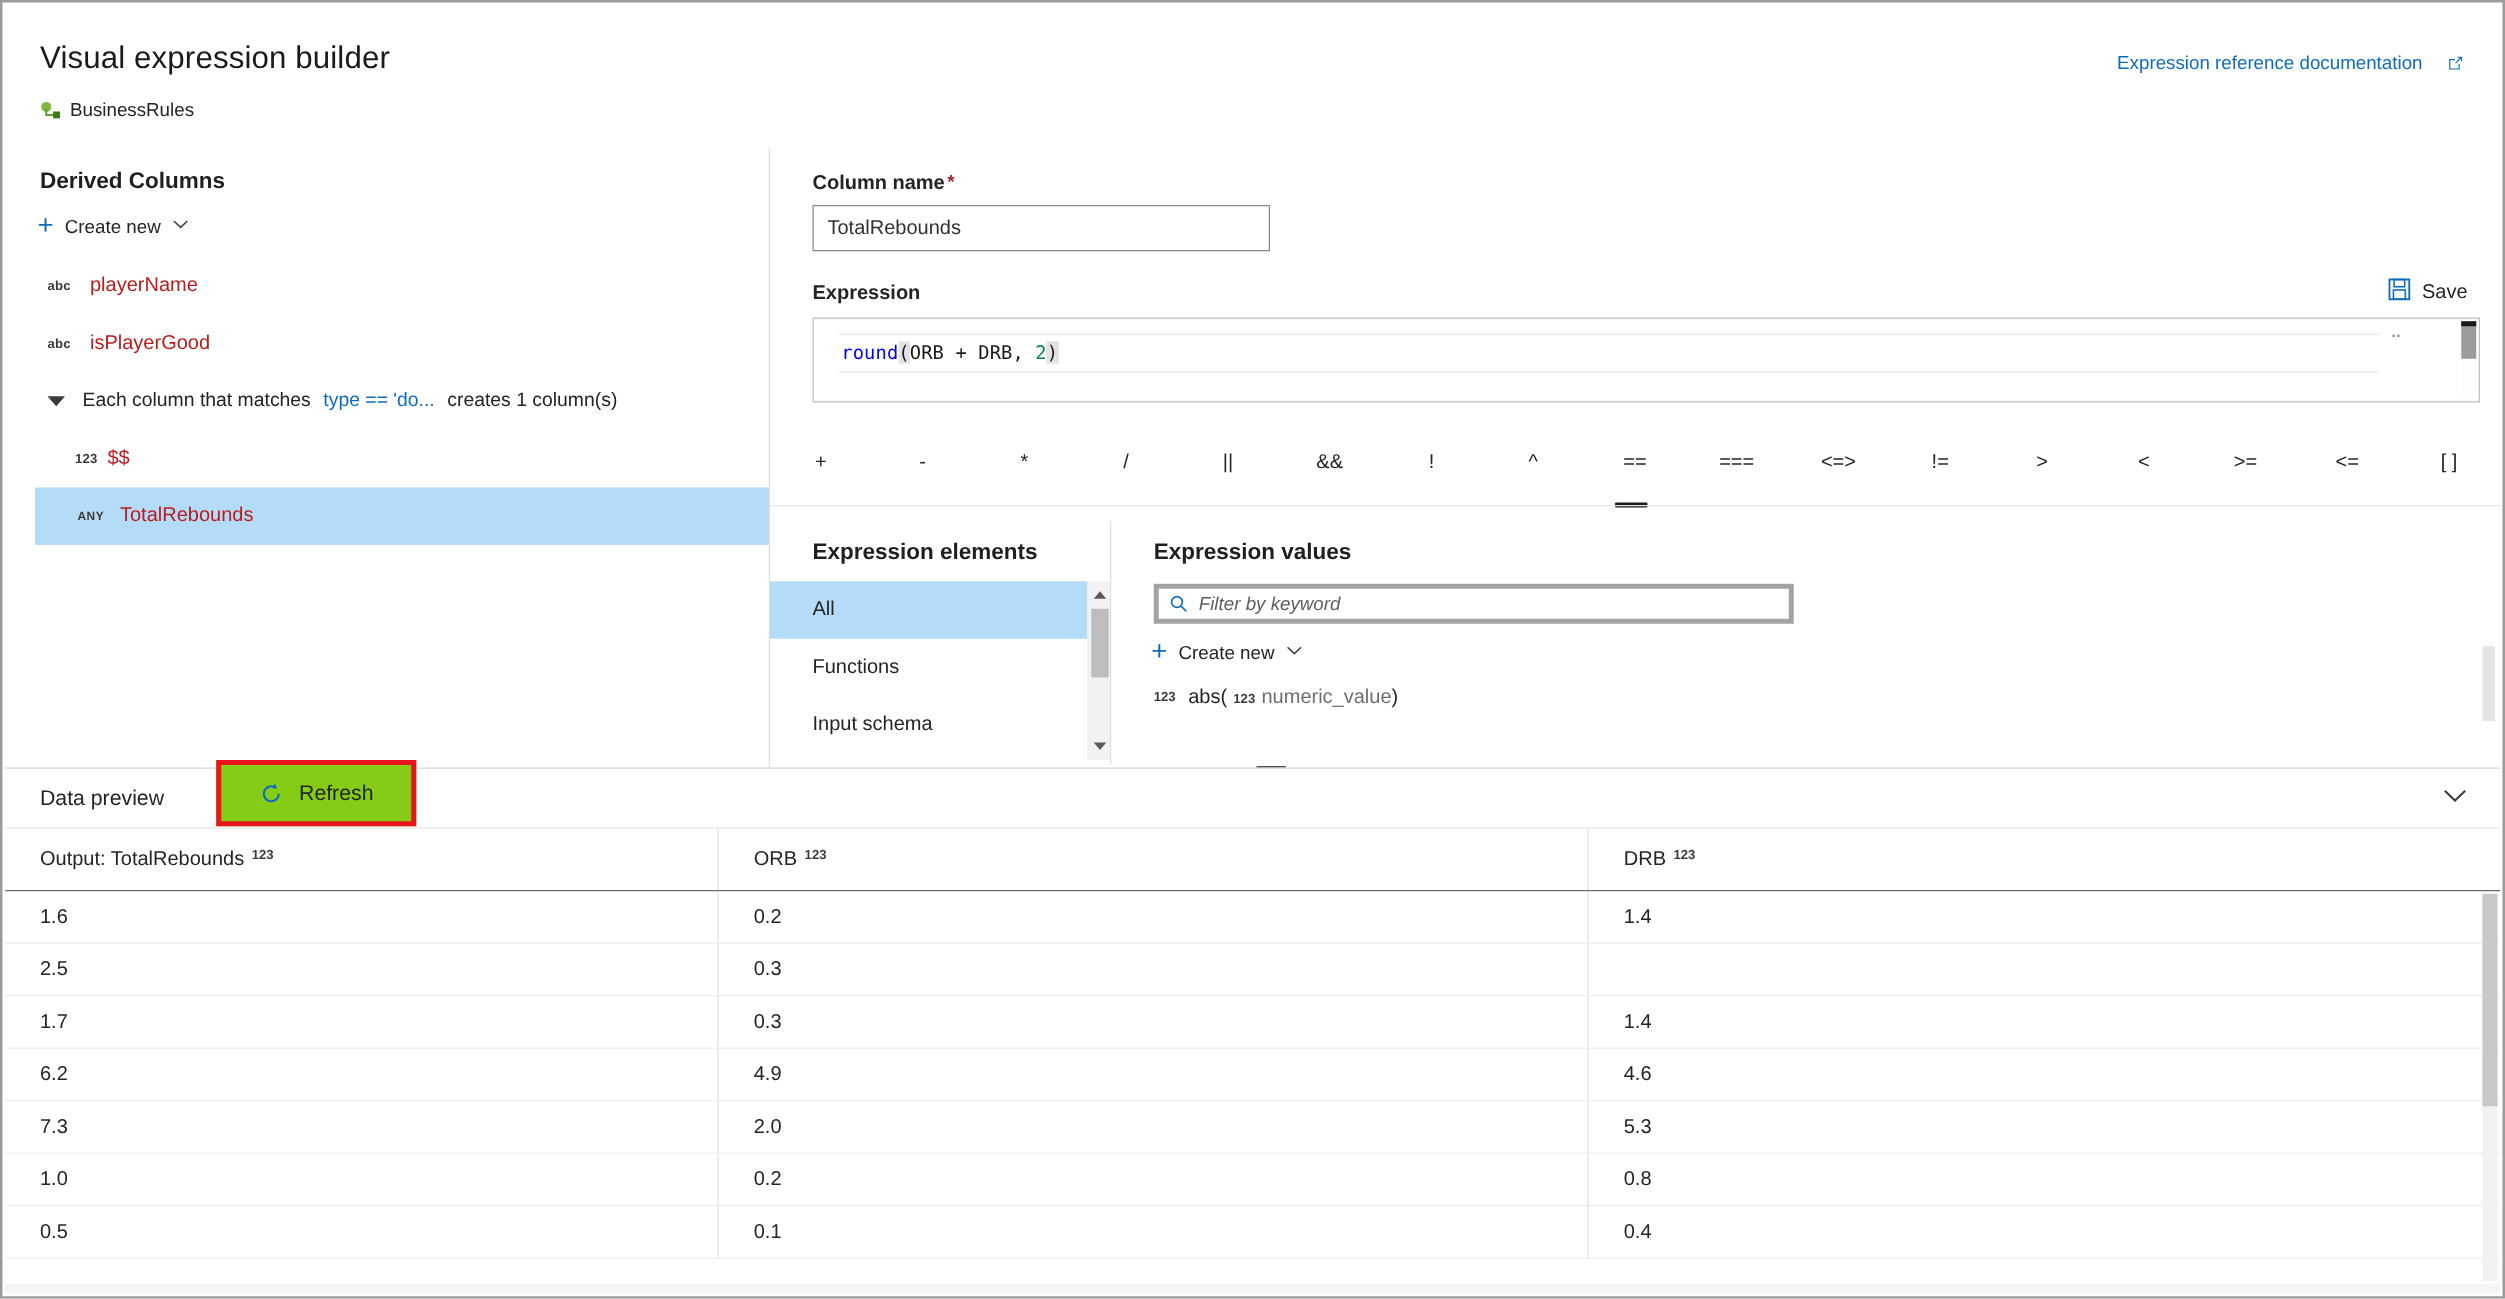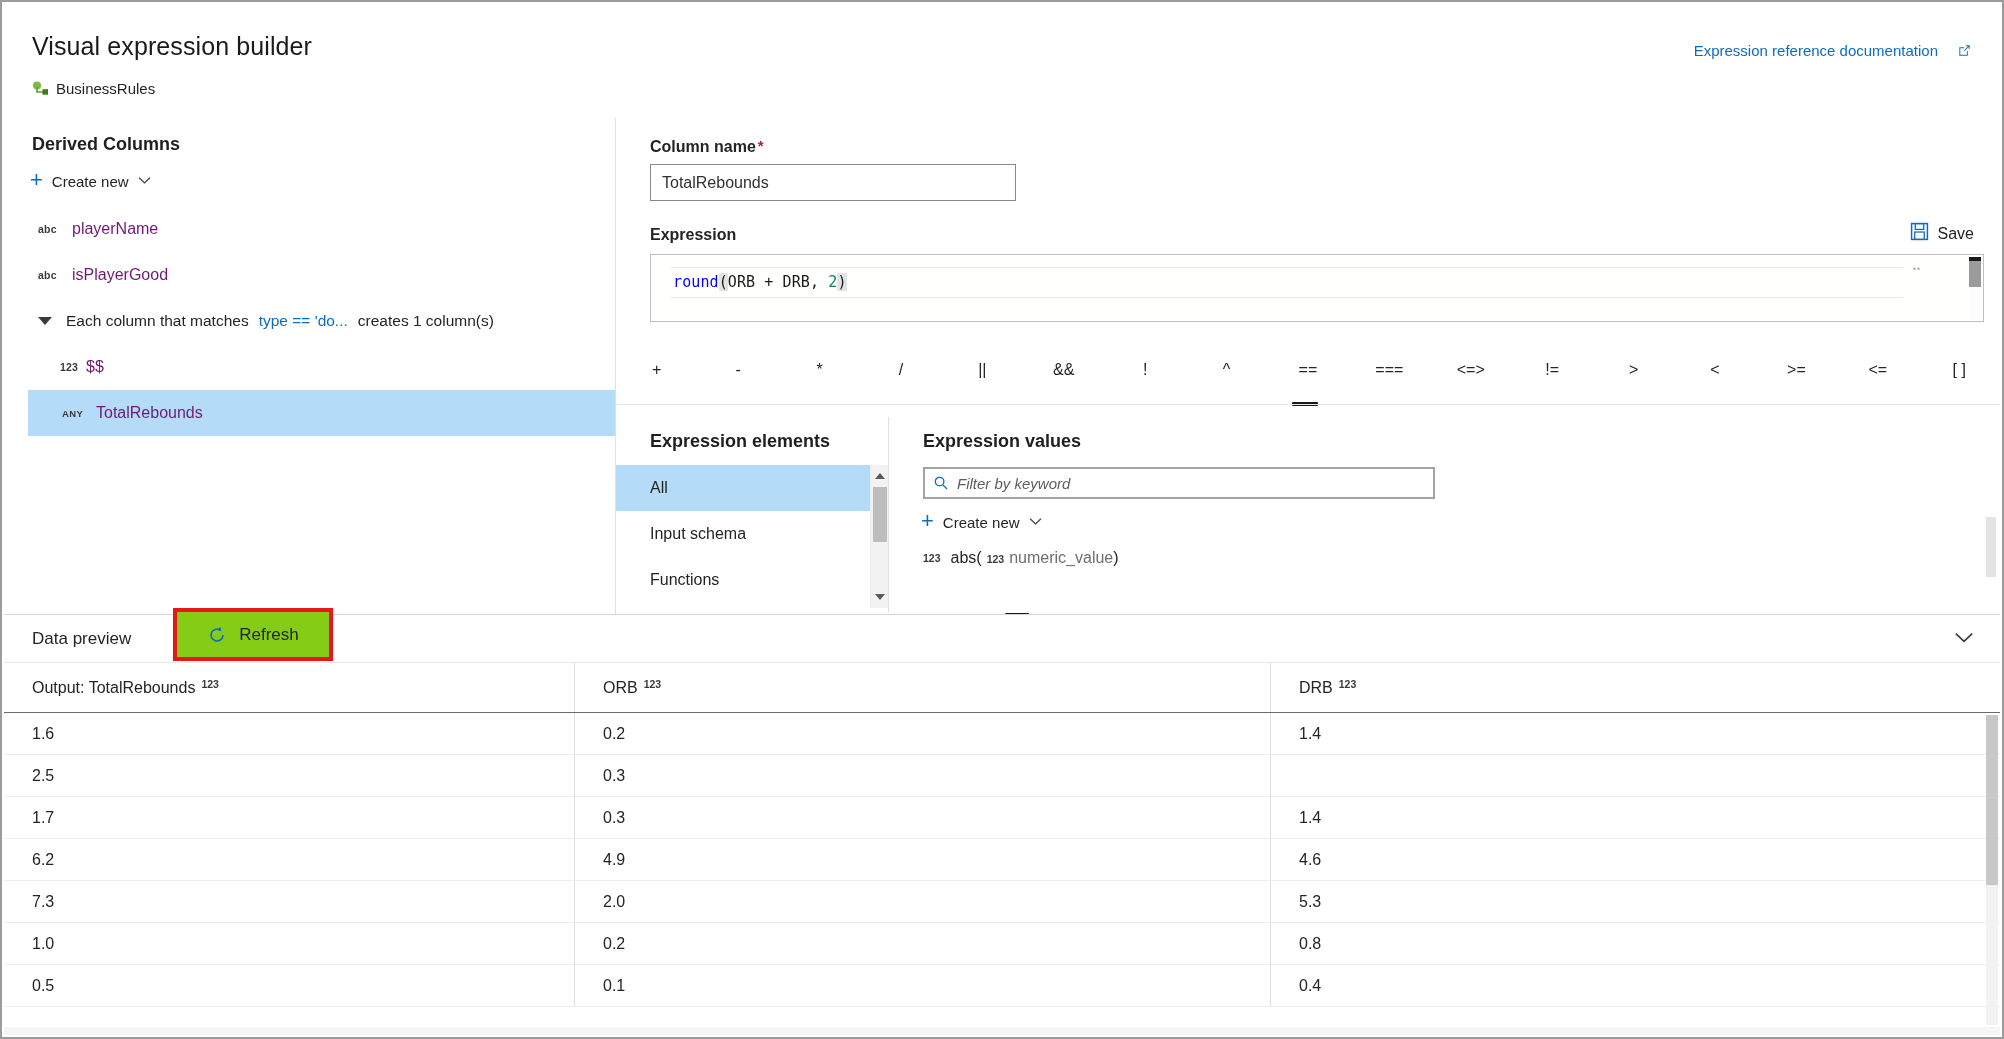--- a/index.html
+++ b/index.html
@@ -94,21 +94,21 @@
   .col-row.selected { background: #b4dbf7; margin-left: 24px; }
   .type-badge {
     font-size: 10.5px;
     color: #3b3a39;
     width: 34px;
     flex: none;
     letter-spacing: .2px;
     font-weight: 700;
   }
   .type-badge.any { font-size: 9.5px; letter-spacing: .4px; }
-  .col-name { font-size: 16px; color: #701a75; }
+  .col-name { font-size: 16px; color: #b91c1c; }
 
   .rule-row {
     position: relative;
     height: 46px;
     display: flex; align-items: center; gap: 10px;
     padding-left: 34px;
     font-size: 15.5px;
     color: #242424;
     cursor: pointer;
   }
@@ -296,21 +296,21 @@
   .values-panel {
     position: absolute;
     left: 887px; top: 407px; right: 2px;
     bottom: 423px;
   }
   .values-head { position: absolute; left: 34px; top: 22px; }
   .filter-wrap {
     position: absolute;
     left: 34px; top: 58px;
     width: 512px; height: 32px;
-    border: 2px solid #a3a3a3;
+    border: 4px solid #a3a3a3;
     background: #fff;
     display: flex; align-items: center;
     padding-left: 8px;
   }
   .search-icon { width: 16px; height: 16px; flex: none; margin-right: 6px; }
   .filter-input {
     border: none; outline: none;
     font-family: "Liberation Sans", sans-serif;
     font-size: 15px;
     font-style: italic;
@@ -554,22 +554,22 @@
     <div class="op-btn">&lt;=</div>
     <div class="op-btn">[ ]</div>
   </div>
   <div class="op-handle"></div>
   <div class="h-divider-ops"></div>
 
   <div class="elements-panel">
     <div class="panel-head elements-head">Expression elements</div>
     <div class="elem-list">
       <div class="elem-item selected">All</div>
+      <div class="elem-item">Functions</div>
       <div class="elem-item">Input schema</div>
-      <div class="elem-item">Functions</div>
     </div>
     <div class="elem-scroll">
       <div class="arrow-up"></div>
       <div class="thumb"></div>
       <div class="arrow-dn"></div>
     </div>
   </div>
 
   <div class="v-divider2"></div>
 

